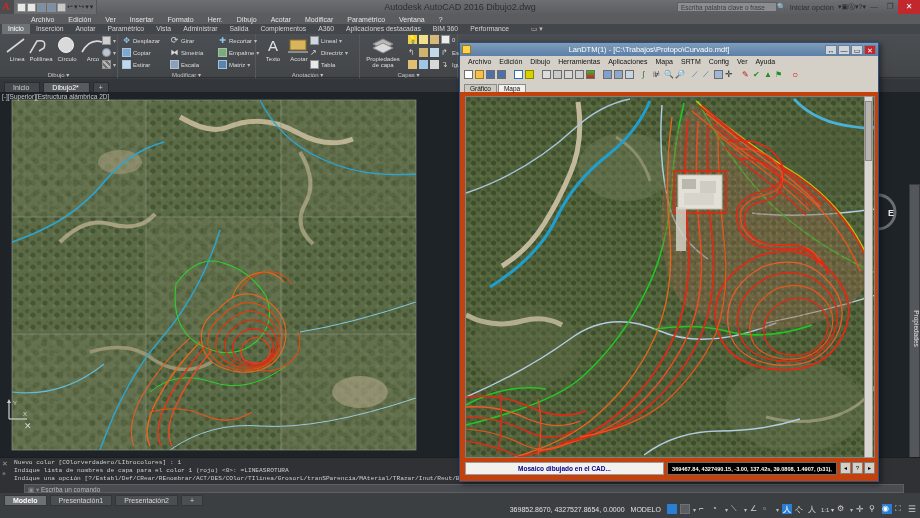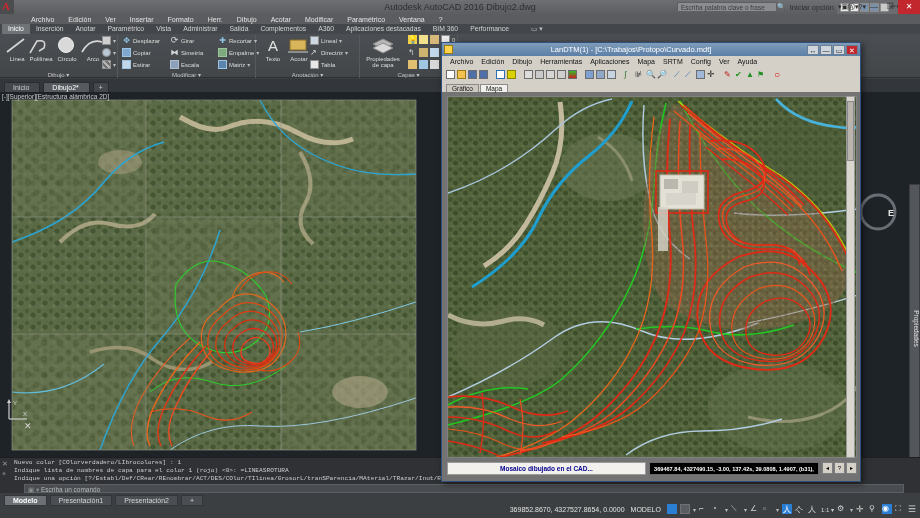--- a/index.html
+++ b/index.html
@@ -4,21 +4,21 @@
 <style>
   * { box-sizing: border-box; margin:0; padding:0; }
   html,body { width:920px; height:518px; overflow:hidden; background:#2b2b2b;
     font-family:"Liberation Sans", sans-serif; }
   #root { position:relative; width:920px; height:518px; }
 
   
   .acad { position:absolute; inset:0; background:#3c3f41; }
 
   .titlebar { position:absolute; left:0; top:0; width:920px; height:14px;
-    background:linear-gradient(#6d6f72,#5b5d60); display:flex; align-items:center;justify-content:space-between; }
+    background:linear-gradient(#6d6f72,#5b5d60); display:flex; align-items:center; }
   .alogo { width:14px; height:14px; background:#4a4c4e; position:relative; }
   .alogo:after{ content:"A"; position:absolute; left:2px; top:0px; color:#d0262c; font-size:11px; font-weight:bold; font-family:"Liberation Serif",serif;}
   .qat { display:flex; align-items:center; gap:1px; background:#6a6c6f; height:14px; padding:0 3px; border-right:1px solid #555;}
   .qicon { width:9px; height:9px; background:#e8e8e8; border:1px solid #8d8d8d; display:inline-block; }
   .qicon.save { background:#7a8fa8; }
   .qicon.print { background:#c9c9c9; border-radius:1px; }
   .qarrow { color:#2b2b2b; font-size:7px; }
   .apptitle { position:absolute; left:0; right:0; text-align:center; font-size:9px; color:#2e2e2e; }
   .titleright { position:absolute; right:0; top:0; display:flex; align-items:center; height:14px;}
   .searchbox { width:100px; height:10px; background:#8b8d90; border:1px solid #5d5f62;
@@ -80,22 +80,22 @@
   .sicon.on { background:#2a7fd4; border-color:#2a7fd4;}
 
   
   .propsbar { position:absolute; right:0; top:92px; width:11px; height:330px; background:#53565a;
      border:1px solid #3a3c3f;}
   .propslabel { position:absolute; left:-17px; top:140px; width:46px; transform:rotate(90deg);
      font-size:6.5px; color:#e0e0e0; text-align:center;}
   .viewcube { position:absolute; right:18px; top:100px; width:44px; height:44px;}
 
   
-  .ldtm { position:absolute; left:441px; top:42px; width:420px; height:440px;
-    background:#737373; border:1px solid #2f4f7f; box-shadow:2px 2px 6px rgba(0,0,0,.5); }
+  .ldtm { position:absolute; left:459px; top:42px; width:420px; height:440px;
+    background:#c2410c; border:1px solid #2f4f7f; box-shadow:2px 2px 6px rgba(0,0,0,.5); }
   .ldtm-title { height:13px; background:linear-gradient(#7f9db9,#5c7fa8); display:flex; align-items:center;
     padding:0 2px; }
   .ldtm-ticon { width:9px; height:9px; background:#ffd24a; border:1px solid #9c7b12; margin-right:3px;}
   .ldtm-ttxt { flex:1; text-align:center; font-size:7.5px; color:#fff; }
   .ldtm-wbtn { width:12px; height:10px; background:#cfd5dc; border:1px solid #6b7e92; font-size:7px;
      line-height:9px; text-align:center; color:#1b1b1b; margin-left:1px;}
   .ldtm-wbtn.close { background:#c1272d; color:#fff;}
   .ldtm-menu { height:11px; background:#d4d0c8; display:flex; align-items:center; padding-left:4px;}
   .ldtm-menu span { font-size:7px; color:#101010; padding:0 4px; white-space:nowrap;}
   .ldtm-tools { height:14px; background:#d4d0c8; display:flex; align-items:center; gap:2px; padding-left:4px;}

